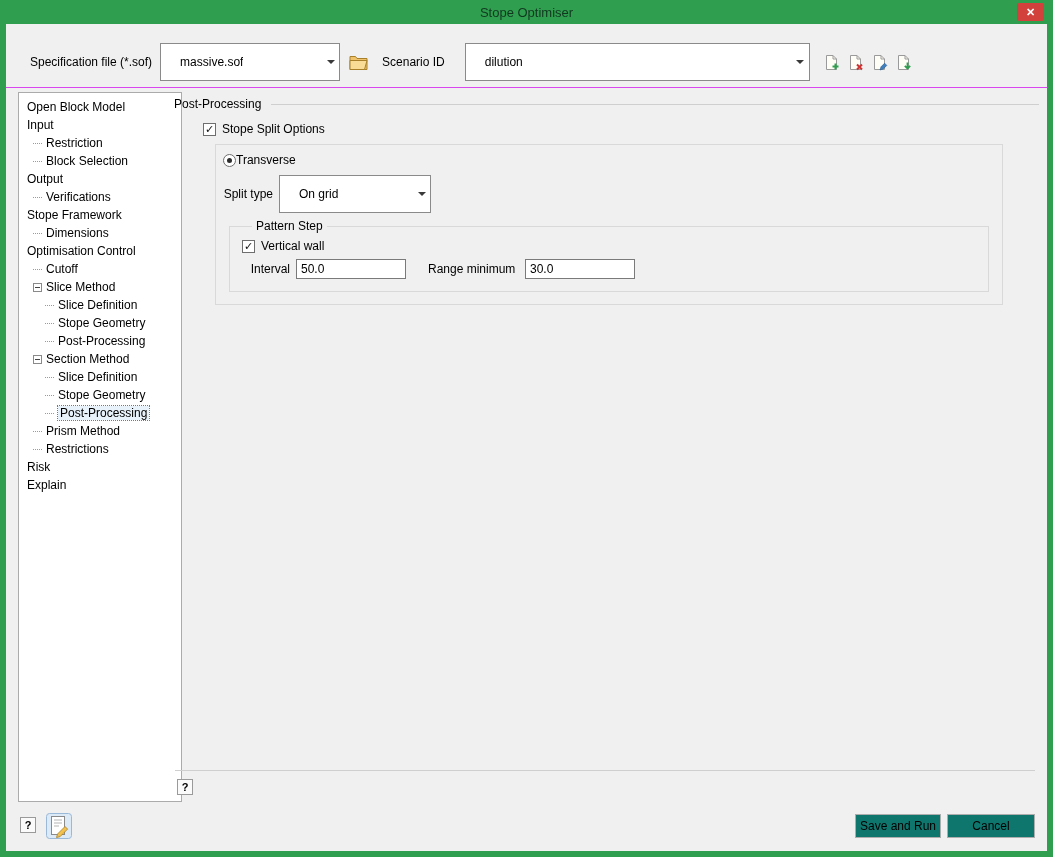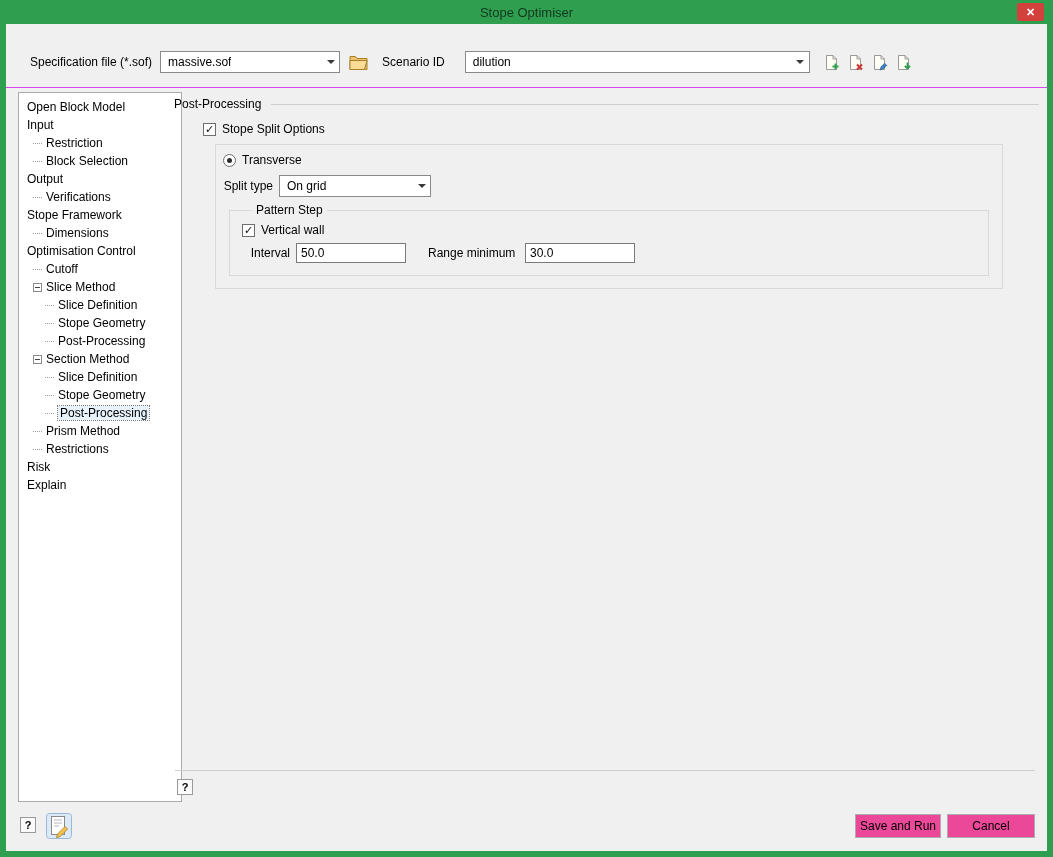--- a/index.html
+++ b/index.html
@@ -22,22 +22,22 @@
   .body { position:absolute; left:6px; top:24px; right:6px; bottom:6px; background:#f0f0f0; }
 
   
   .topbar {
     position:absolute; left:0; right:0; top:13px; height:51px;
     border-bottom:1px solid #d946ef;
     display:flex; align-items:center; padding-left:24px;
   }
   .lbl { white-space:nowrap; }
   .combo {
-    height:22px; background:#fff; border:1px solid #8a8a8a;
-    display:flex; align-items:center; padding-left:7px; cursor:default;
+    height:38px; background:#fff; border:1px solid #8a8a8a;
+    display:flex; align-items:center; padding-left:19px; cursor:default;
   }
   .combo .val { white-space:nowrap; overflow:hidden; }
   .arrow-zone { margin-left:auto; width:17px; height:100%; display:flex; align-items:center; justify-content:center; }
   .tri { width:0; height:0; border-left:4px solid transparent; border-right:4px solid transparent; border-top:4px solid #3a3a3a; }
   .icon-btn { display:inline-flex; align-items:center; justify-content:center; cursor:pointer; }
 
   
   .sidebar {
     position:absolute; left:12px; top:68px; width:164px; height:710px;
     background:#fff; border:1px solid #ababab; padding-top:5px; overflow:hidden;
@@ -63,21 +63,21 @@
   .cb {
     width:13px; height:13px; background:#fff; border:1px solid #6e6e6e;
     display:inline-flex; align-items:center; justify-content:center;
     font-size:11px; line-height:1; color:#111; flex:none; cursor:pointer;
   }
   .radio { width:13px; height:13px; background:#fff; border:1px solid #6e6e6e; border-radius:50%; position:relative; flex:none; cursor:pointer; }
   .radio.on::after { content:""; position:absolute; inset:3px; background:#2c2c2c; border-radius:50%; }
 
   .split-options-row { margin:10px 0 0 29px; }
   .group-box { margin:8px 0 0 41px; width:788px; border:1px solid #d9d9d9; padding:7px 0 12px 0; background:#f0f0f0; }
-  .radio-row { margin-left:7px; display:flex; align-items:center; gap:6px; height:16px; }
+  .radio-row { margin-left:7px; display:flex; align-items:center; height:16px; }
   .split-row { margin:7px 0 0 7px; display:flex; align-items:center; gap:6px; }
   .split-row .sl { width:50px; text-align:right; }
   .combo-split { width:152px; }
 
   fieldset.pattern { margin:6px 0 0 13px; width:760px; border:1px solid #d9d9d9; padding:2px 0 12px 12px; }
   fieldset.pattern legend { padding:0 4px; margin-left:10px; font-size:12px; }
   .prow { display:flex; align-items:center; gap:6px; height:20px; margin-top:1px; }
   .nrow { display:flex; align-items:center; margin-top:3px; }
   .nrow .l1 { width:48px; text-align:right; margin-right:6px; }
   .nrow .l2 { width:90px; margin-left:22px; margin-right:7px; }
@@ -92,21 +92,21 @@
     display:inline-flex; align-items:center; justify-content:center;
     font-size:11px; font-weight:bold; cursor:pointer;
   }
   .content-help { position:absolute; left:3px; top:687px; }
 
   
   .footer-help { position:absolute; left:14px; top:793px; }
   .notepad { position:absolute; left:40px; top:789px; width:26px; height:26px; cursor:pointer; }
   .btn {
     position:absolute; top:790px; height:24px;
-    background:#ec4899; border:1px solid #adadad;
+    background:#0f766e; border:1px solid #adadad;
     display:flex; align-items:center; justify-content:center;
     font-size:12px; cursor:pointer;
   }
   .btn-save { left:849px; width:86px; }
   .btn-cancel { left:941px; width:88px; }
 </style>
 </head>
 <body>
 
 <div class="window">

